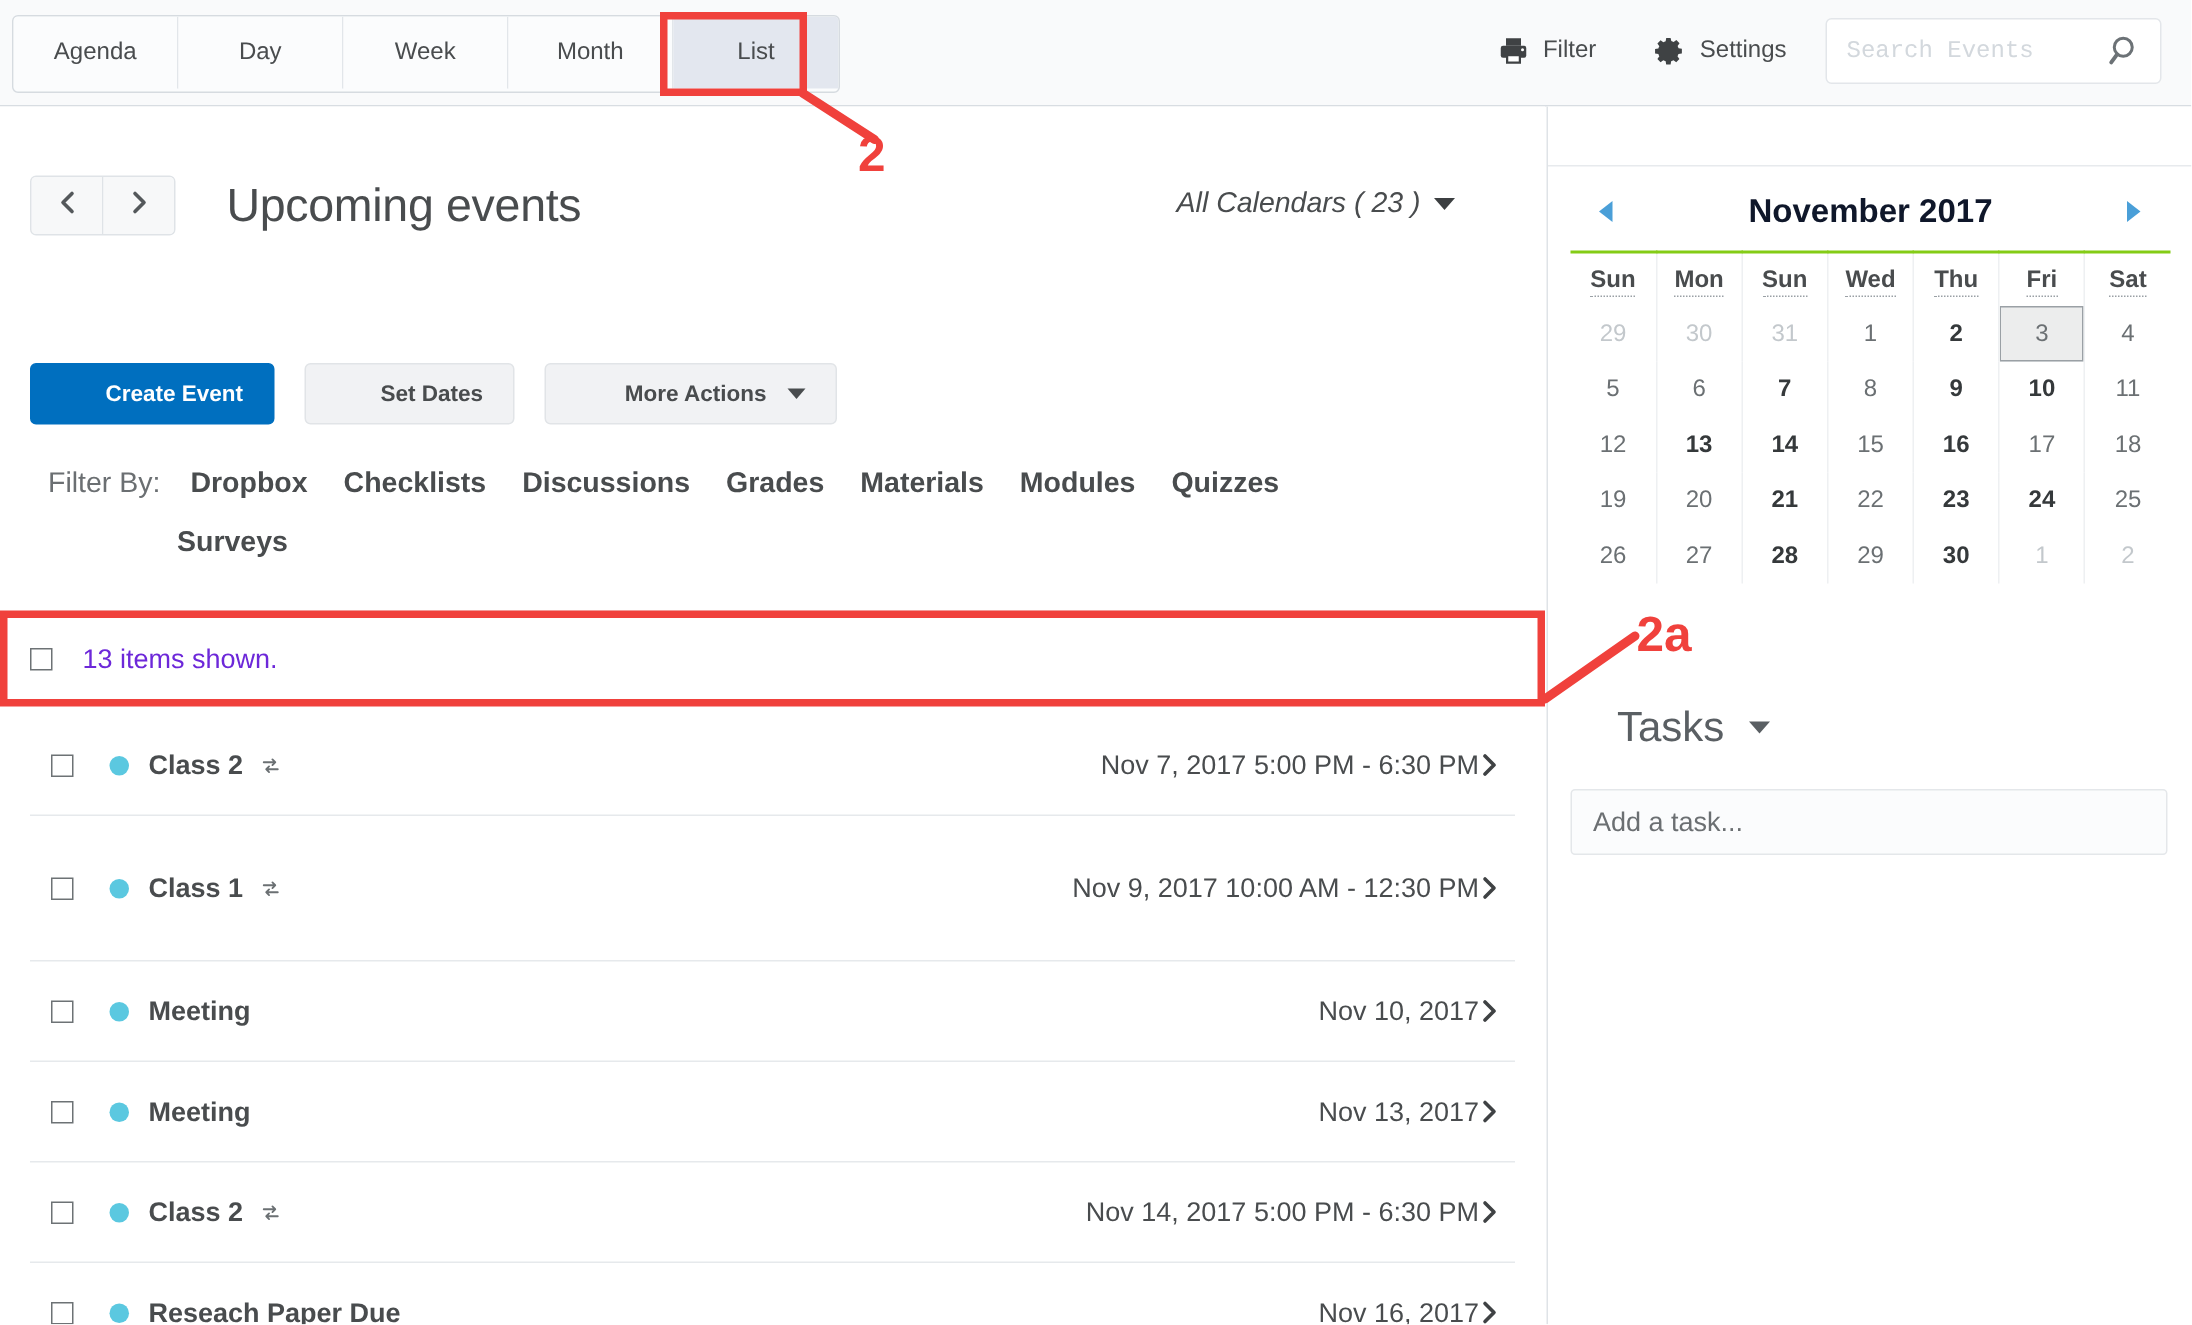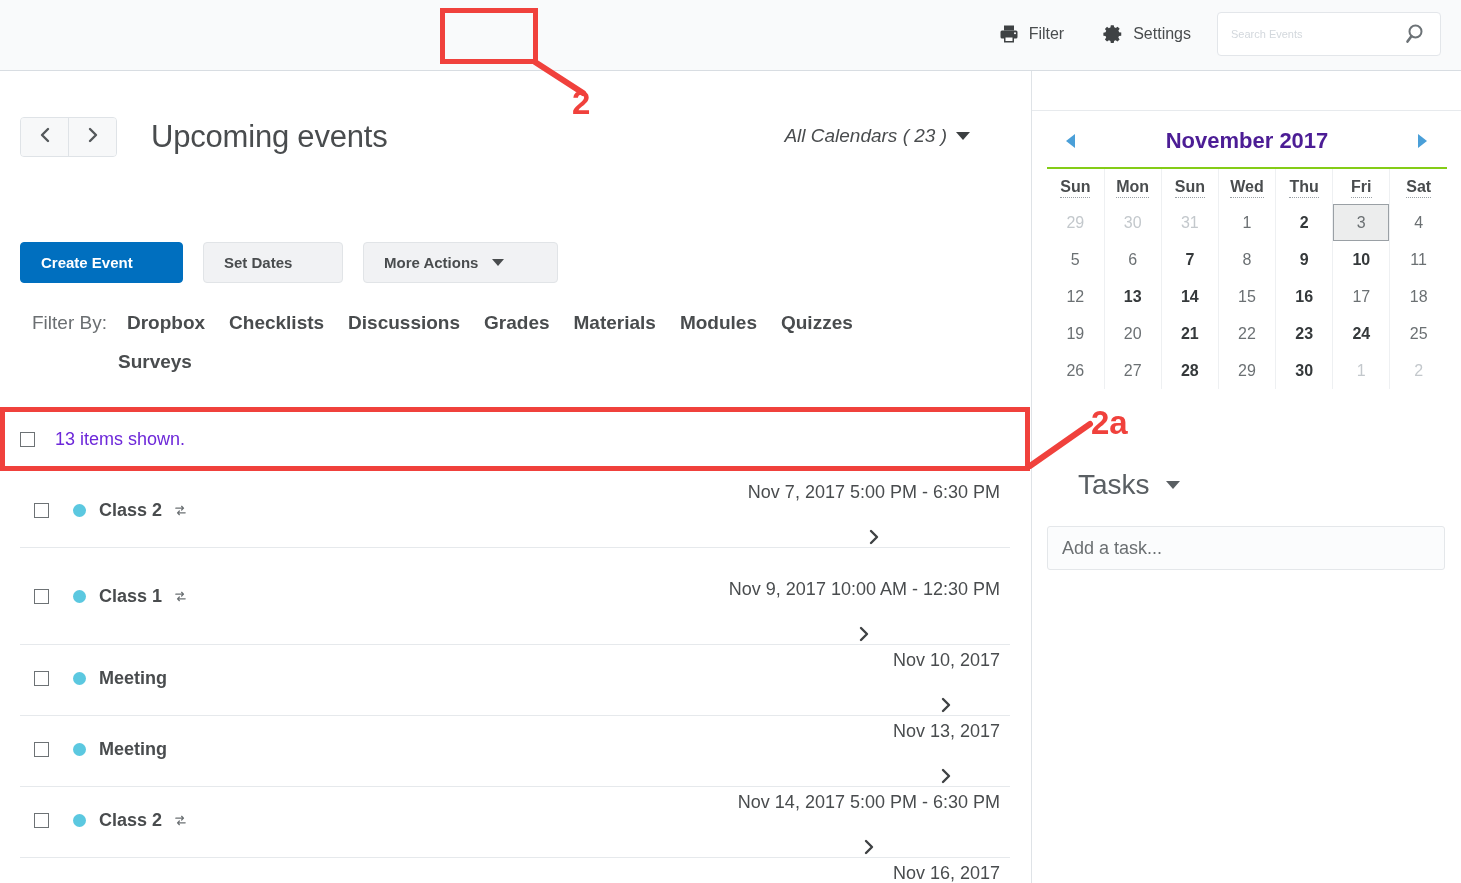--- a/index.html
+++ b/index.html
@@ -86,22 +86,22 @@
     border-radius: 4px;
     background: #ffffff;
     display: flex;
     align-items: center;
     box-sizing: border-box;
   }
   .searchbox input {
     border: none;
     outline: none;
     background: transparent;
-    font-family: Liberation Sans, sans-serif;
-    font-size: 11px;
+    font-family: Liberation Mono, monospace;
+    font-size: 16px;
     color: #1d4ed8;
     padding: 0 40px 0 13px;
     width: 100%;
     height: 100%;
     box-sizing: border-box;
   }
   .searchbox input::placeholder { color: #d3d8dd; }
   .search-icon-wrap {
     position: absolute;
     right: 10px; top: 50%;
@@ -189,21 +189,21 @@
     position: absolute;
     left: 20px; top: 171px;
     display: flex;
     gap: 20px;
   }
   .btn {
     height: 41px;
     border-radius: 4px;
     display: flex;
     align-items: center;
-    justify-content: flex-start;
+    justify-content: flex-end;
     font-size: 15px;
     font-weight: bold;
     cursor: pointer;
     box-sizing: border-box;
     padding: 0 20px;
   }
   .btn-primary {
     background: #006fbf;
     color: #ffffff;
     min-width: 163px;
@@ -315,24 +315,23 @@
   }
   .ev-repeat {
     margin-left: 11px;
     display: inline-flex;
     align-items: center;
   }
   .ev-right {
     display: flex;
     align-items: center;
     justify-content: flex-end;
-    gap: 19px;
+    gap: 0;
     padding-right: 10px;
     min-height: 66px;
-    flex-direction: column;
   }
   .ev-date {
     font-size: 18px;
     color: #494c4e;
     text-align: right;
     max-width: 300px;
     line-height: 31px;
   }
   .ev-date.twoline { max-width: 290px; }
   .ev-chevron {
@@ -356,21 +355,21 @@
     display: flex;
     align-items: center;
     justify-content: center;
     position: relative;
     height: 44px;
     margin-bottom: 4px;
   }
   .mc-title {
     font-size: 22px;
     font-weight: bold;
-    color: #4c1d95;
+    color: #0f172a;
   }
   .mc-prev, .mc-next {
     position: absolute;
     top: 50%;
     transform: translateY(-50%);
     width: 26px; height: 26px;
     display: flex; align-items: center; justify-content: center;
     cursor: pointer;
   }
   .mc-prev { left: 10px; }
@@ -480,20 +479,37 @@
     font-family: "Liberation Sans", sans-serif;
   }
 </style>
 </head>
 <body>
 
 <div id="app">
 
   <div class="topbar">
 
+    <div class="viewtabs">
+      <div class="viewtab">
+          <span>Agenda</span>
+        </div>
+      <div class="viewtab">
+          <span>Day</span>
+        </div>
+      <div class="viewtab">
+          <span>Week</span>
+        </div>
+      <div class="viewtab">
+          <span>Month</span>
+        </div>
+      <div class="viewtab selected">
+          <span>List</span>
+        </div>
+    </div>
 
     <div class="topright">
       <div class="topaction">
         <span>
           <svg width="22" height="22" viewBox="0 0 22 22">
             <rect x="6" y="2.5" width="10" height="5" fill="#3f4244"></rect>
             <rect x="2.5" y="7.5" width="17" height="8" rx="1.5" fill="#3f4244"></rect>
             <rect x="6" y="13" width="10" height="6.5" fill="#3f4244"></rect>
             <rect x="7.5" y="14.5" width="7" height="3.5" fill="#ffffff"></rect>
             <circle cx="17" cy="10.2" r="1" fill="#ffffff"></circle>

